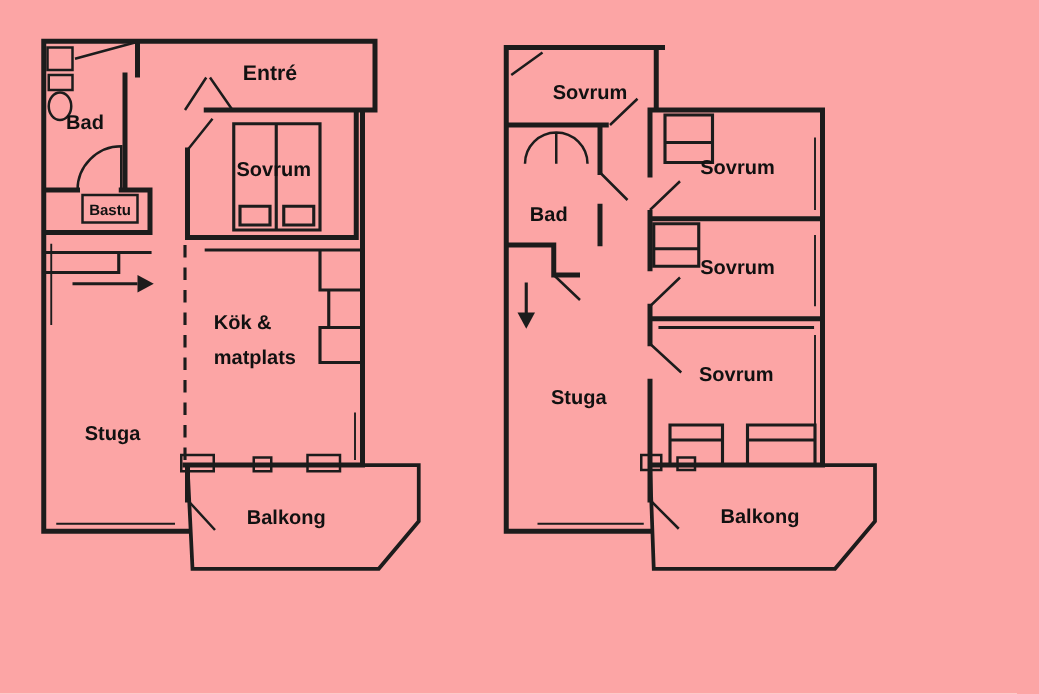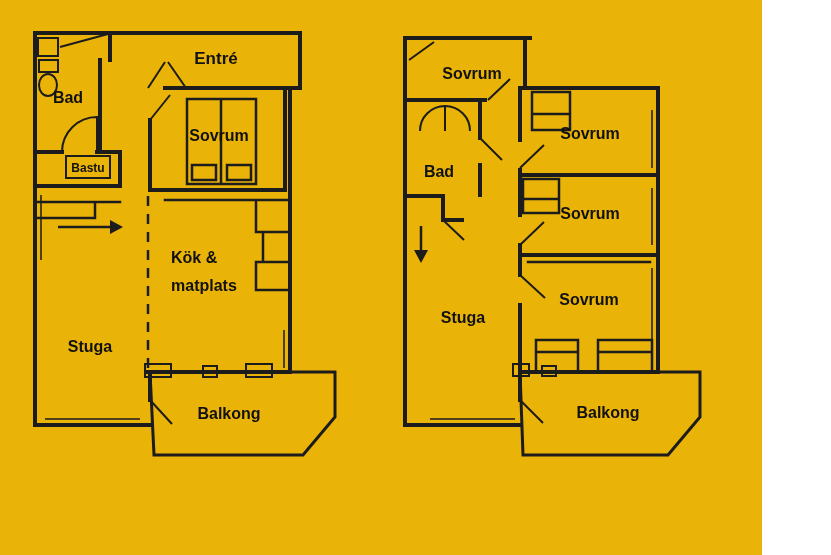--- a/index.html
+++ b/index.html
@@ -1,18 +1,18 @@
 <!DOCTYPE html>
 <html><head>
 <meta charset="utf-8">
 <style>
   html,body { margin:0; padding:0; background:#ffffff; }
   .stage {
-    width:762px; height:555px; position:relative;
-    background:#eab308; overflow:hidden;
+    width:831px; height:555px; position:relative;
+    background:#fca5a5; overflow:hidden;
     font-family:"Liberation Sans", sans-serif;
   }
   svg { display:block; }
   .wall       { stroke:#1c1c1c; stroke-width:4;   fill:none; stroke-linecap:square; }
   .wall-med   { stroke:#1c1c1c; stroke-width:2.5; fill:none; stroke-linecap:square; }
   .wall-thin  { stroke:#1c1c1c; stroke-width:1.5; fill:none; }
   .door       { stroke:#1c1c1c; stroke-width:2;   fill:none; }
   .fixture    { stroke:#1c1c1c; stroke-width:2;   fill:none; }
   .bed        { stroke:#1c1c1c; stroke-width:2.5; fill:none; }
   .track      { stroke:#1c1c1c; stroke-width:2;   fill:none; }

